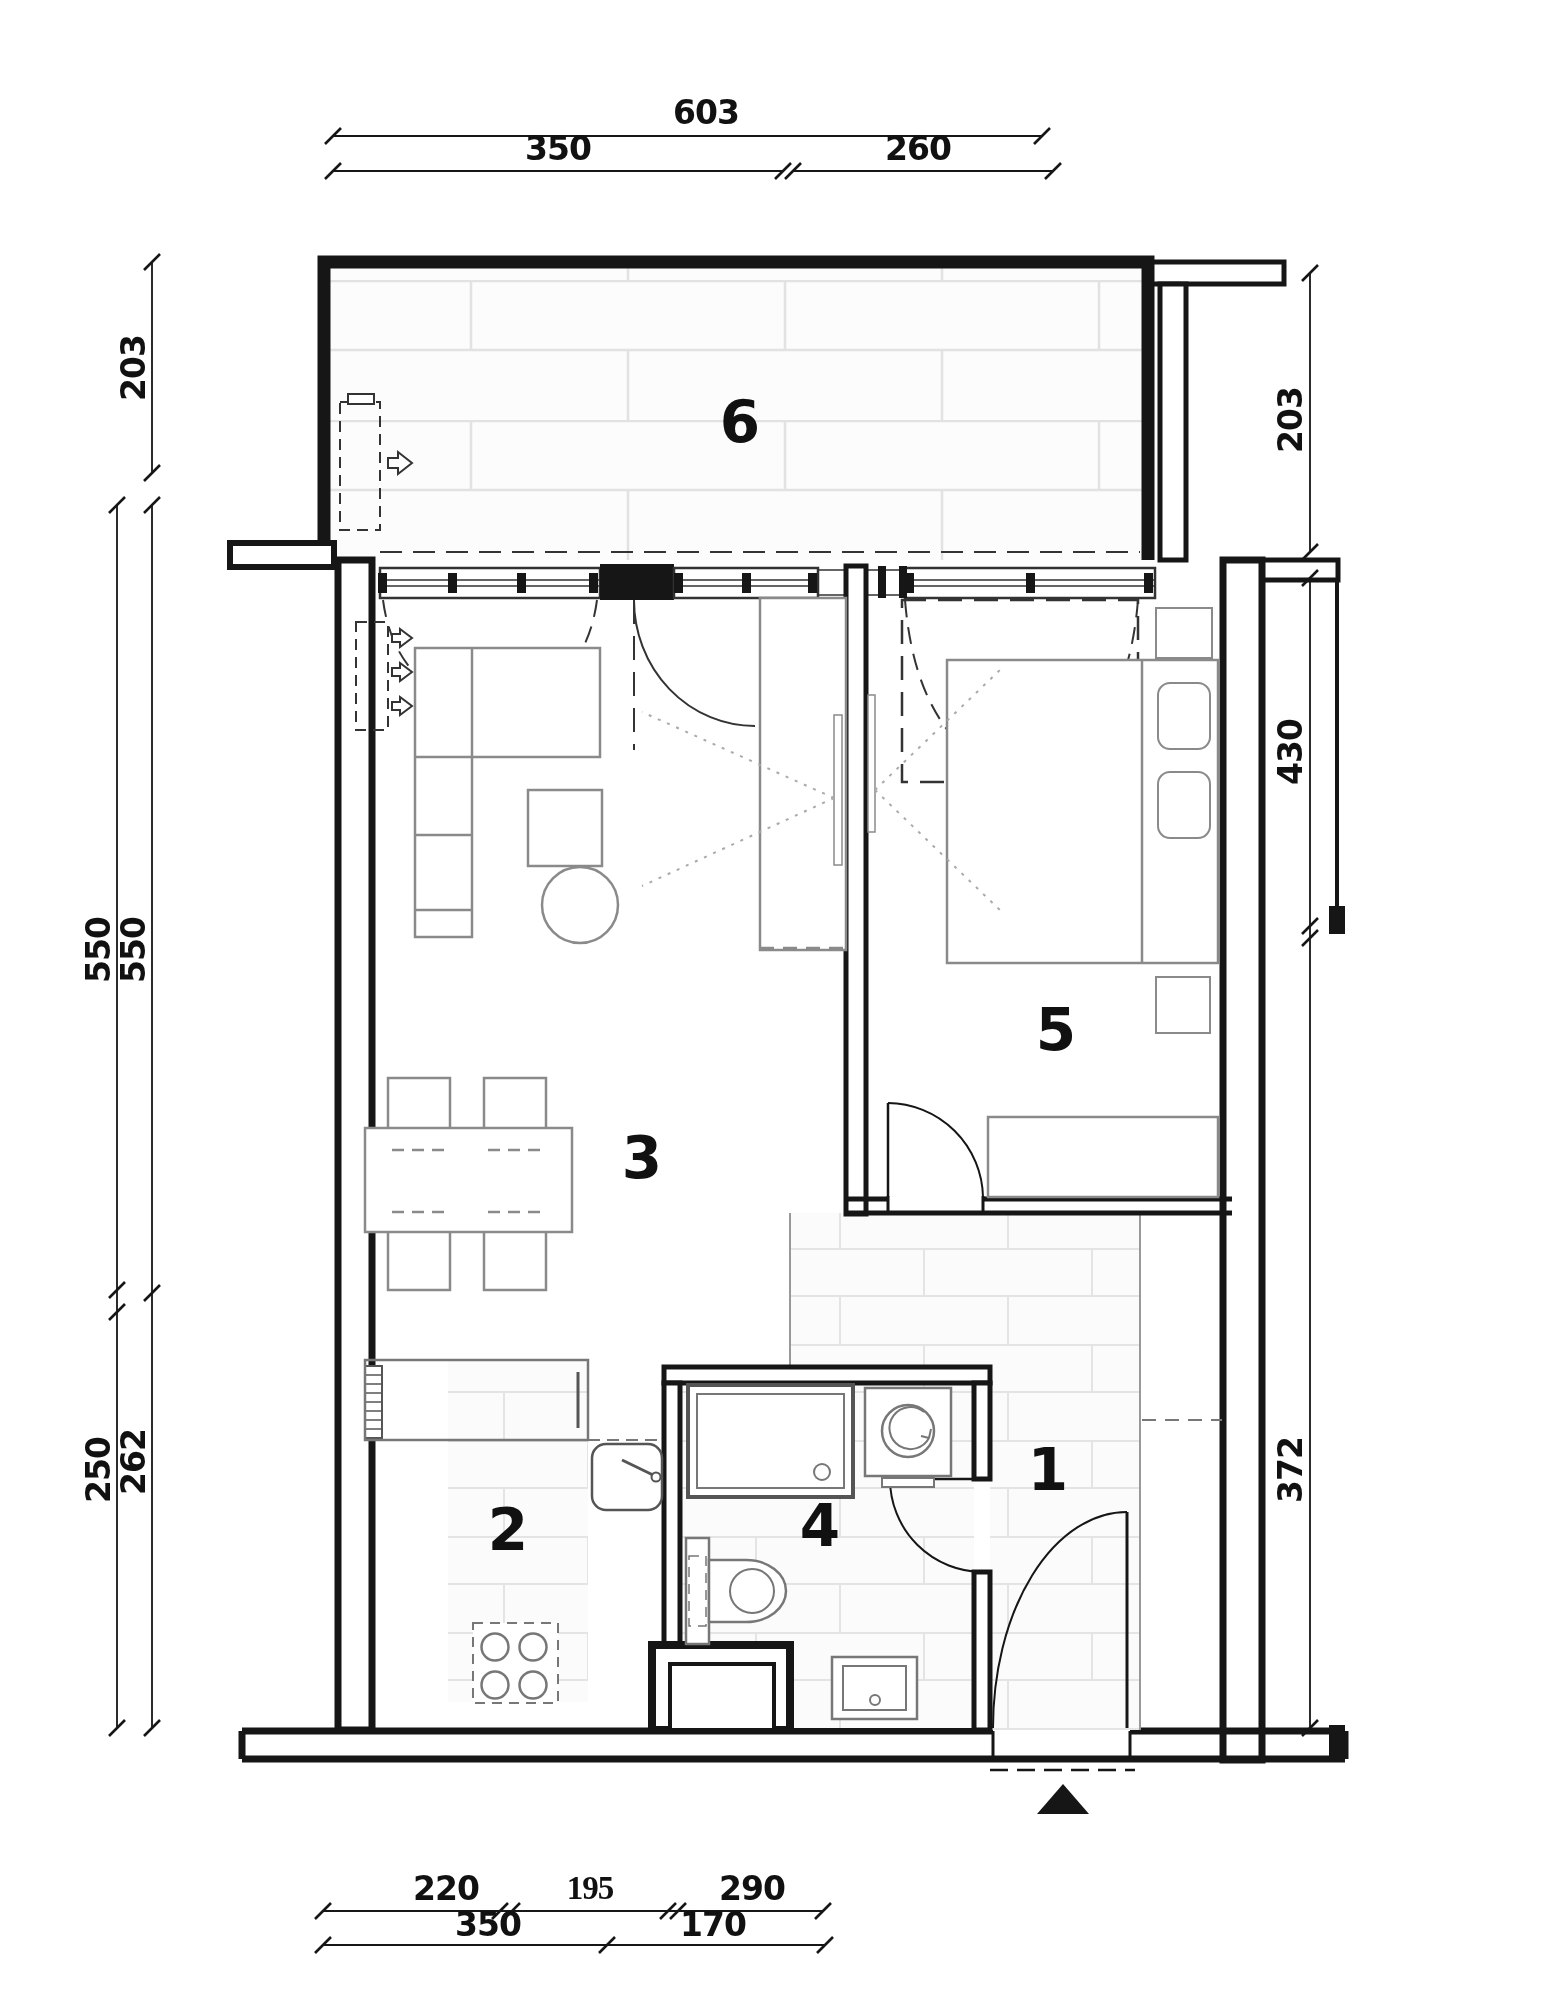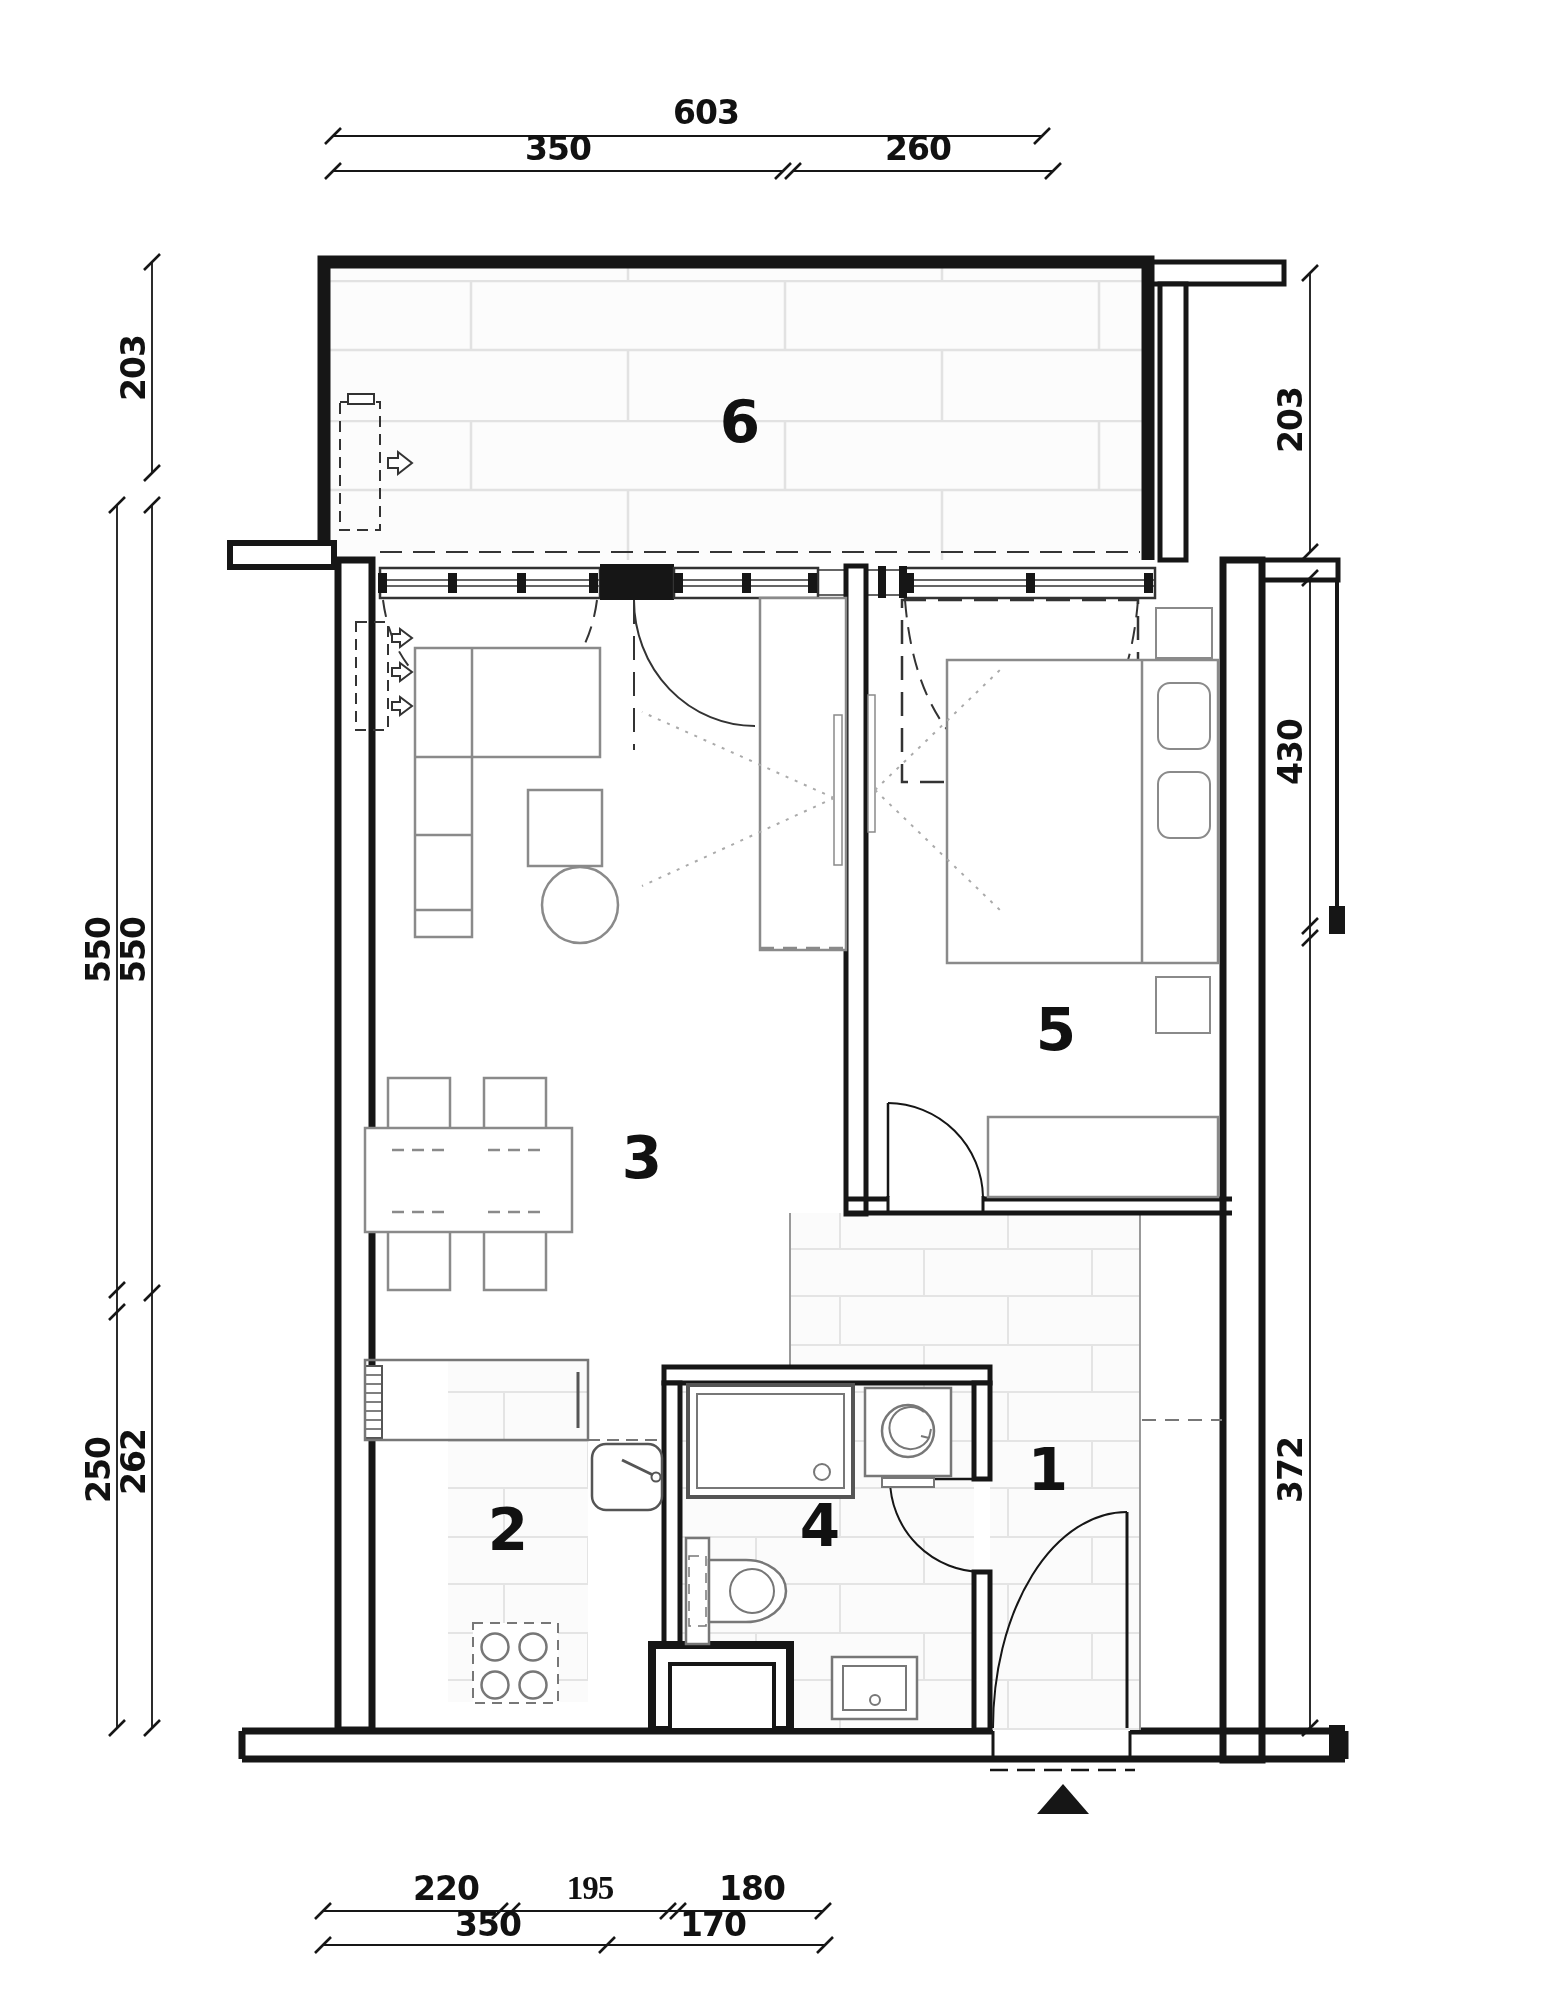--- a/index.html
+++ b/index.html
@@ -227,21 +227,21 @@
 <div class="lbl room" style="left:508px;top:1530px;">2</div>
 <div class="lbl room" style="left:820px;top:1526px;">4</div>
 <div class="lbl room" style="left:1048px;top:1470px;">1</div>
 
 <div class="lbl dim" style="left:690px;top:112px;margin-left:16px;">603</div>
 <div class="lbl dim" style="left:558px;top:148px;">350</div>
 <div class="lbl dim" style="left:918px;top:148px;">260</div>
 
 <div class="lbl dim" style="left:412px;top:1888px;margin-left:34px;">220</div>
 <div class="lbl dim" style="left:590px;top:1888px;font-family:Liberation Serif, serif;">195</div>
-<div class="lbl dim" style="left:752px;top:1888px;">180</div>
+<div class="lbl dim" style="left:752px;top:1888px;">290</div>
 <div class="lbl dim" style="left:488px;top:1924px;">350</div>
 <div class="lbl dim" style="left:713px;top:1924px;">170</div>
 
 <div class="lbl dim v" style="left:133px;top:368px;">203</div>
 <div class="lbl dim v" style="left:98px;top:950px;">550</div>
 <div class="lbl dim v" style="left:133px;top:950px;">550</div>
 <div class="lbl dim v" style="left:98px;top:1470px;">250</div>
 <div class="lbl dim v" style="left:133px;top:1462px;">262</div>
 
 <div class="lbl dim v" style="left:1290px;top:420px;">203</div>

